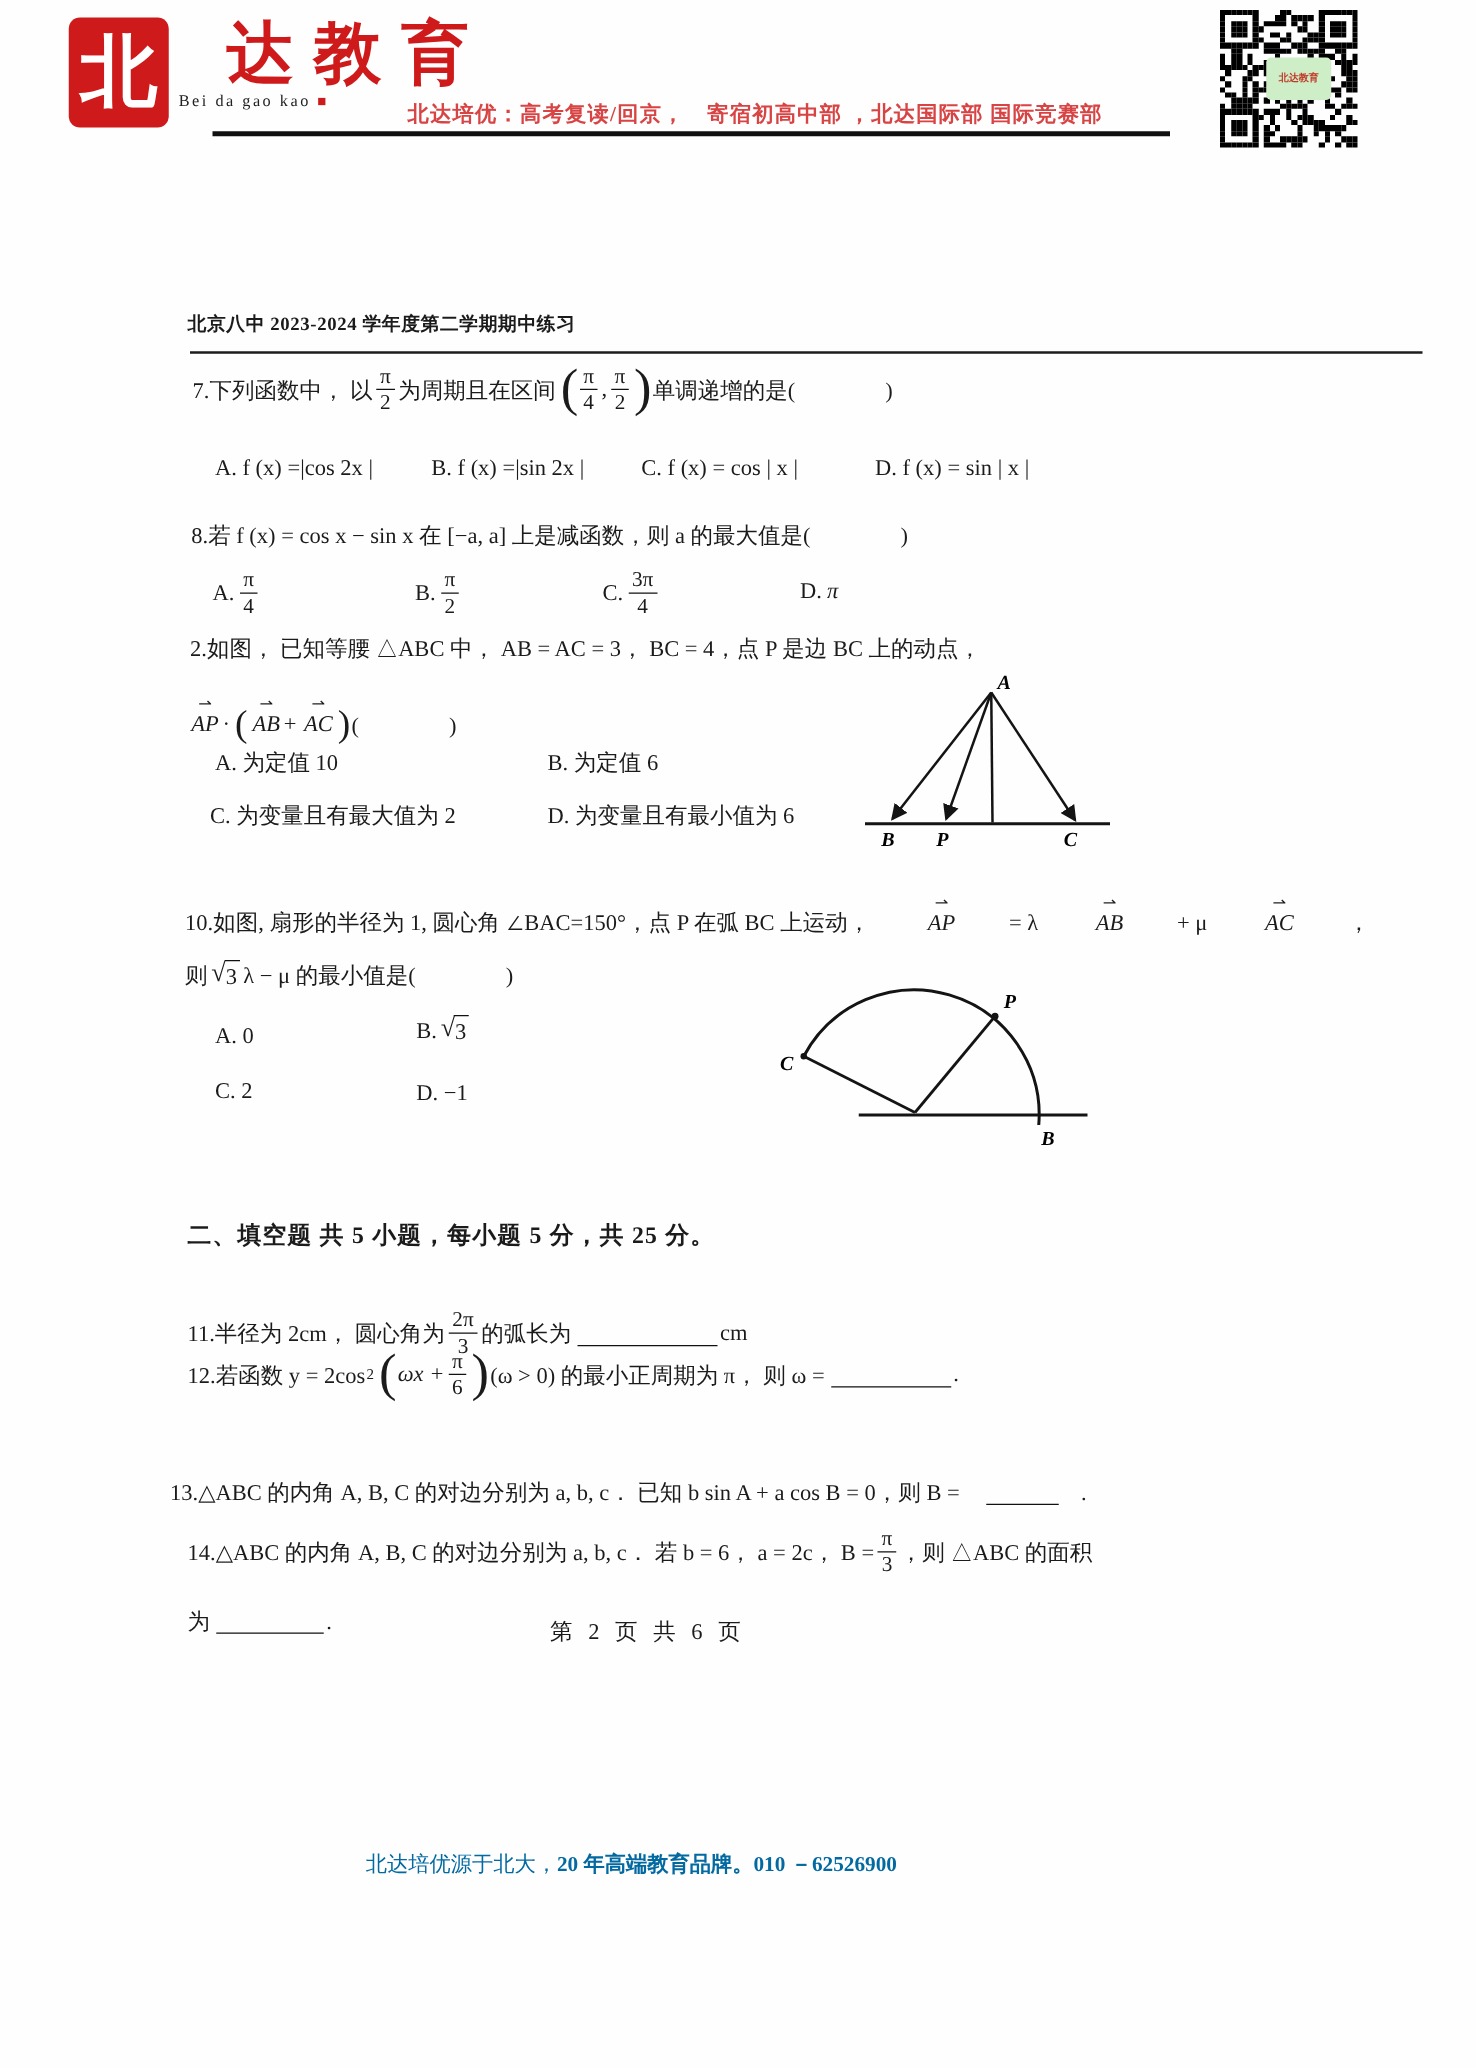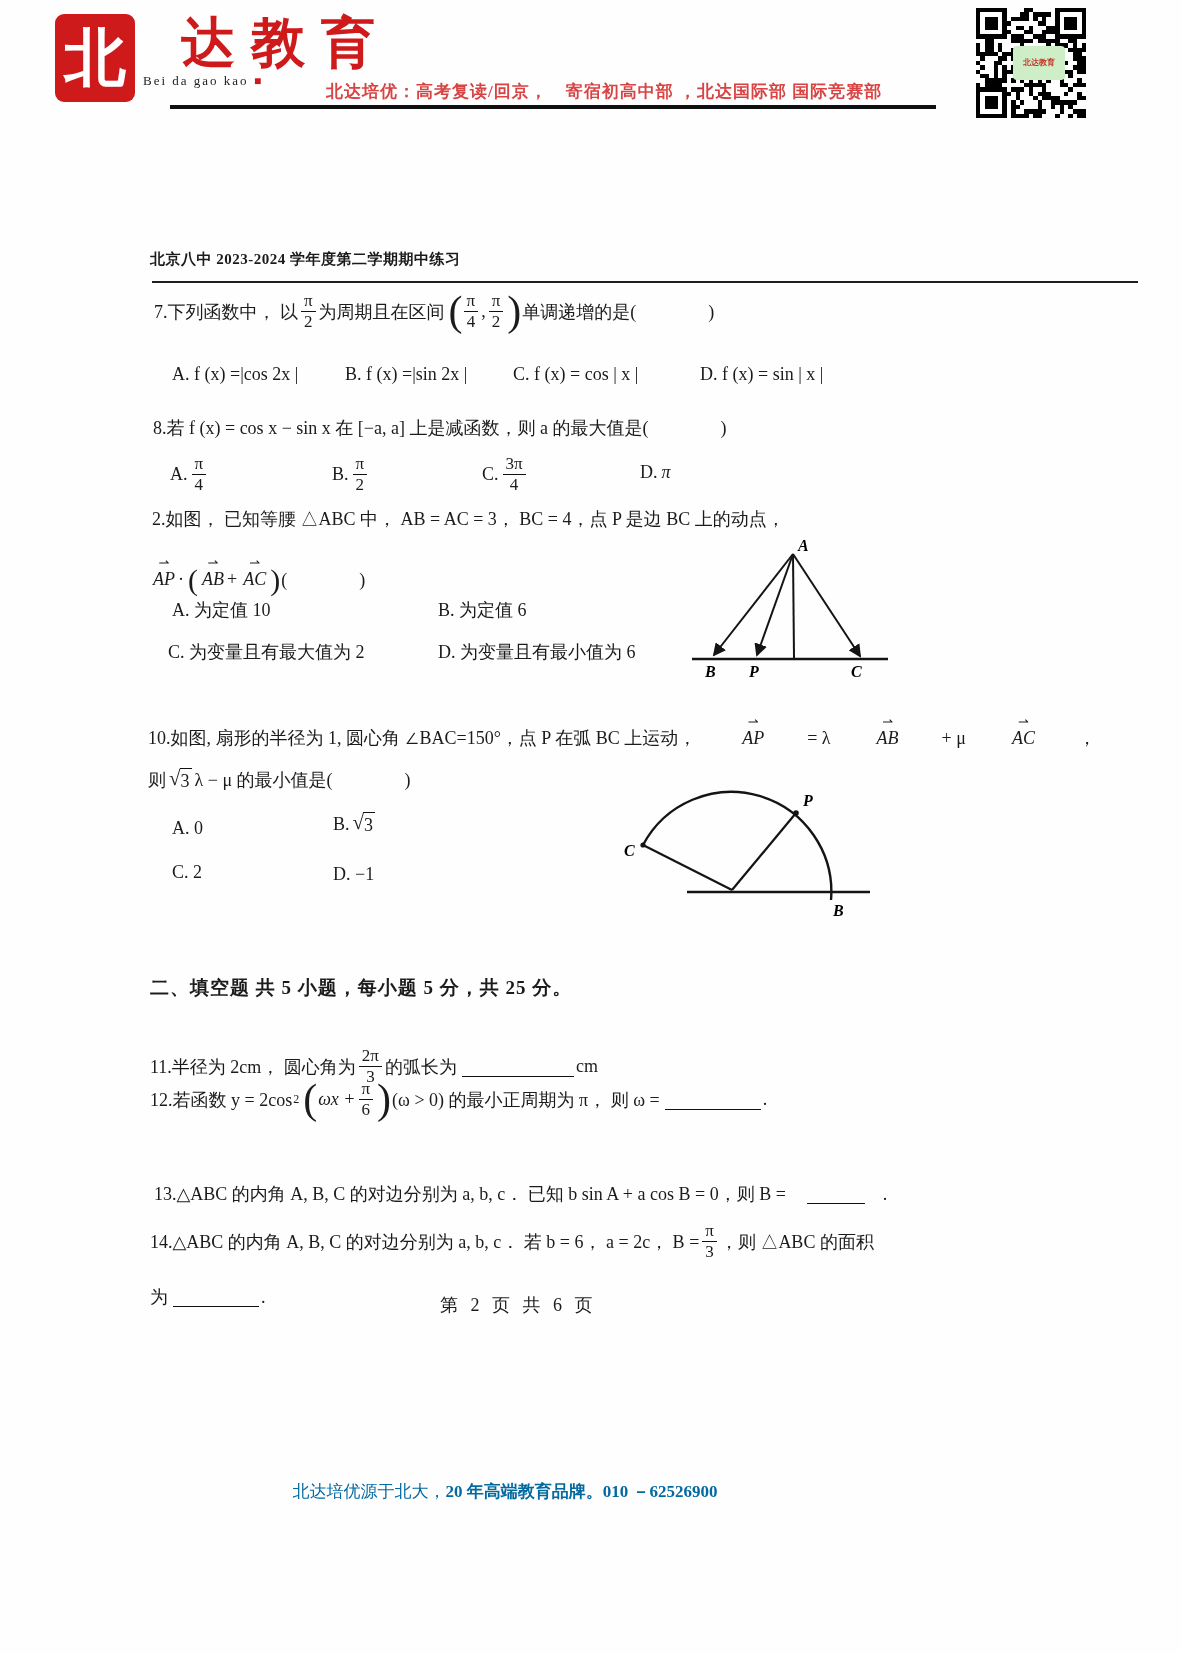--- a/index.html
+++ b/index.html
@@ -869,21 +869,21 @@
     <span class="frac">
         <span class="fnum">π</span>
         <span class="fden">6</span>
       </span>
     <span class="bigp">)</span>
     <span>(ω &gt; 0) 的最小正周期为 π， 则 ω =</span>
     <span class="blank" style="width:96px;"></span>
     <span>.</span>
   </div>
 
-  <div class="stem" style="left:154px; top:1182px;gap:16px;">
+  <div class="stem" style="left:136px; top:1182px;gap:16px;">
     <span>13.△ABC 的内角 A, B, C 的对边分别为 a, b, c． 已知 b sin A + a cos B = 0，则 B =</span>
     <span class="blank" style="width:58px;"></span>
     <span>.</span>
   </div>
 
   <div class="stem" style="left:150px; top:1222px;">
     <span>14.△ABC 的内角 A, B, C 的对边分别为 a, b, c． 若 b = 6， a = 2c， B =</span>
     <span class="frac">
         <span class="fnum">π</span>
         <span class="fden">3</span>

